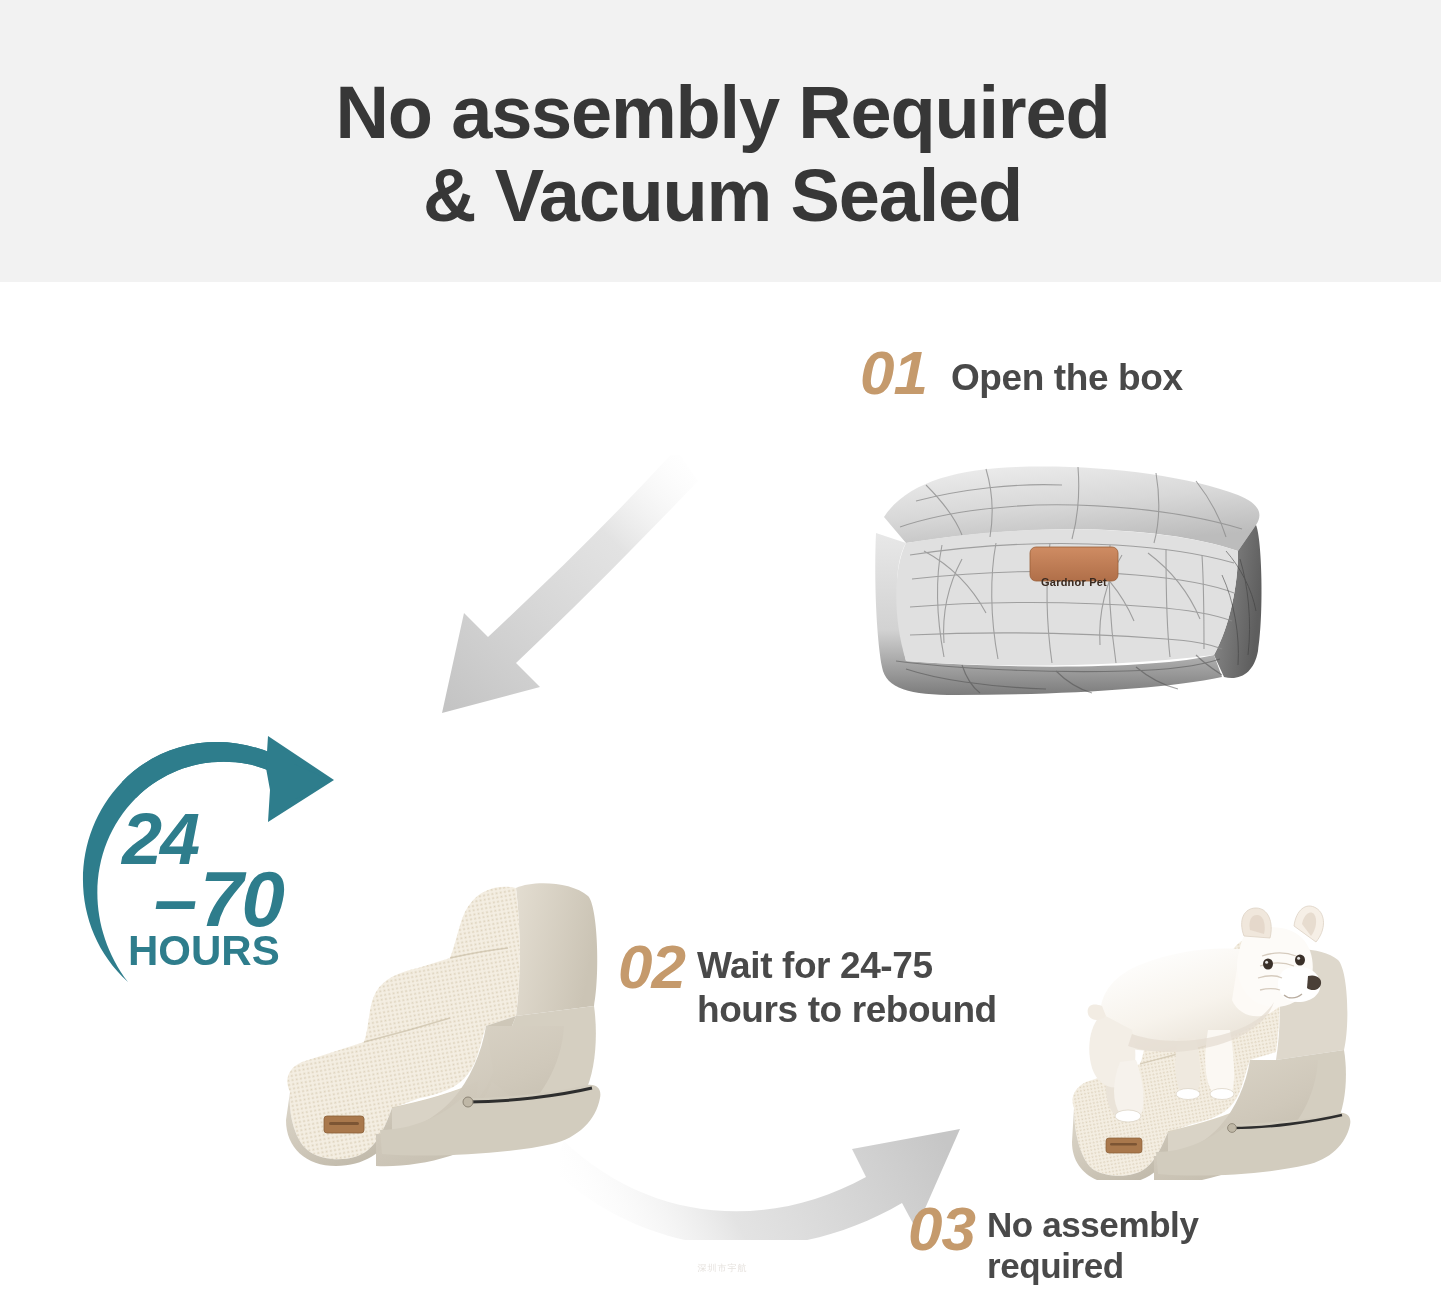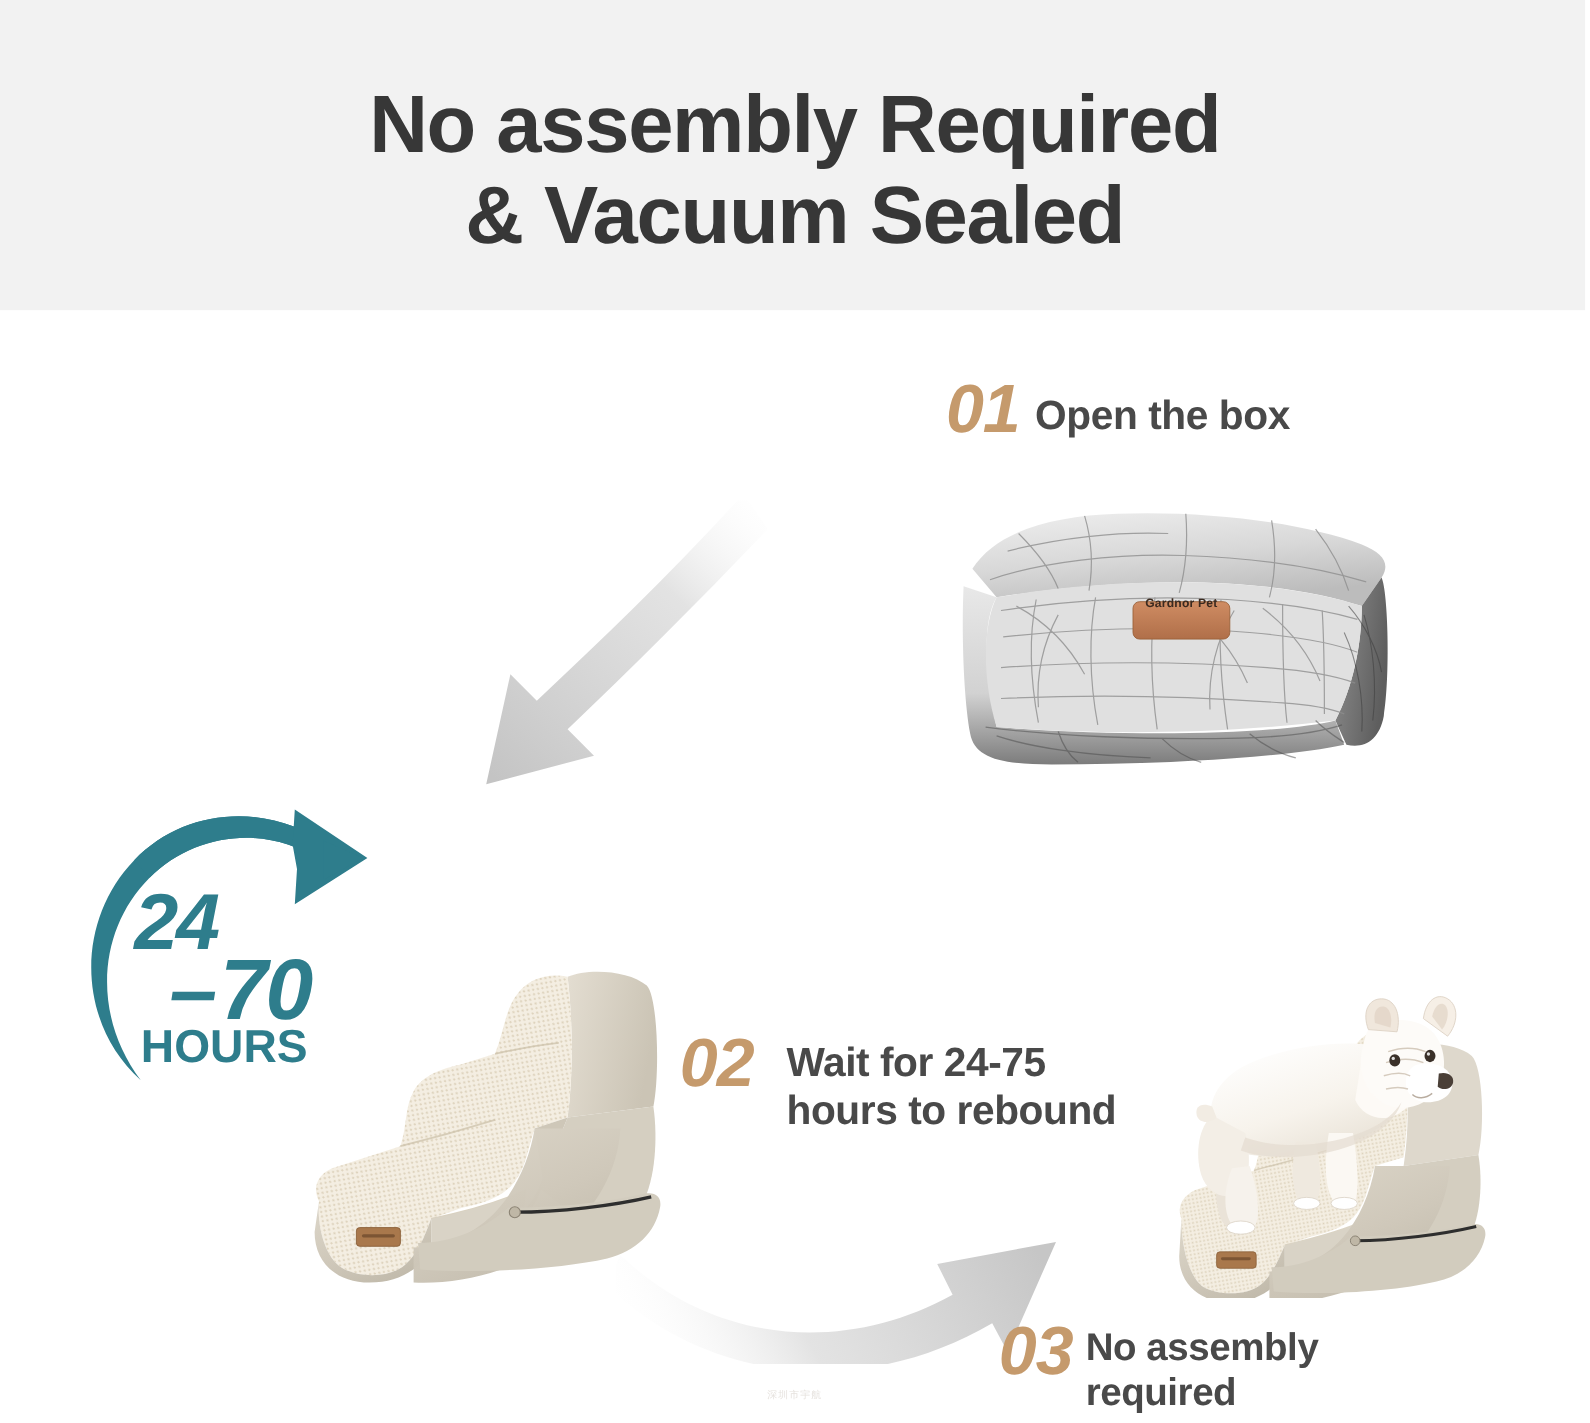--- a/index.html
+++ b/index.html
@@ -50,25 +50,25 @@
   .step-text {
     font-size: 37px;
     font-weight: 600;
     color: #494949;
     line-height: 1.18;
     letter-spacing: -0.4px;
     white-space: pre-line;
   }
 
   #step1-label { left: 860px; top: 342px; }
-  #step1-label .step-num { margin-right: 14px; }
+  #step1-label .step-num { margin-right: 24px; }
   #step1-label .step-text { padding-top: 14px; }
 
   #step2-label { left: 618px; top: 936px; }
-  #step2-label .step-num { margin-right: 30px; }
+  #step2-label .step-num { margin-right: 12px; }
   #step2-label .step-text { padding-top: 8px; }
 
   #step3-label { left: 908px; top: 1198px; }
   #step3-label .step-num { margin-right: 12px; }
   #step3-label .step-text { padding-top: 6px; font-size: 35px; }
 
   
   #hours-badge {
     position: absolute;
     left: 62px; top: 718px;
@@ -95,21 +95,21 @@
 
   
   #package {
     position: absolute;
     left: 866px; top: 455px;
     width: 410px; height: 245px;
   }
   #package svg { display: block; }
   #package-tag-text {
     position: absolute;
-    left: 168px; top: 88px;
+    left: 168px; top: 121px;
     width: 80px;
     text-align: center;
     font-size: 11px;
     font-weight: 700;
     color: #3a2a20;
     letter-spacing: 0.2px;
   }
 
   
   #stairs-main {

